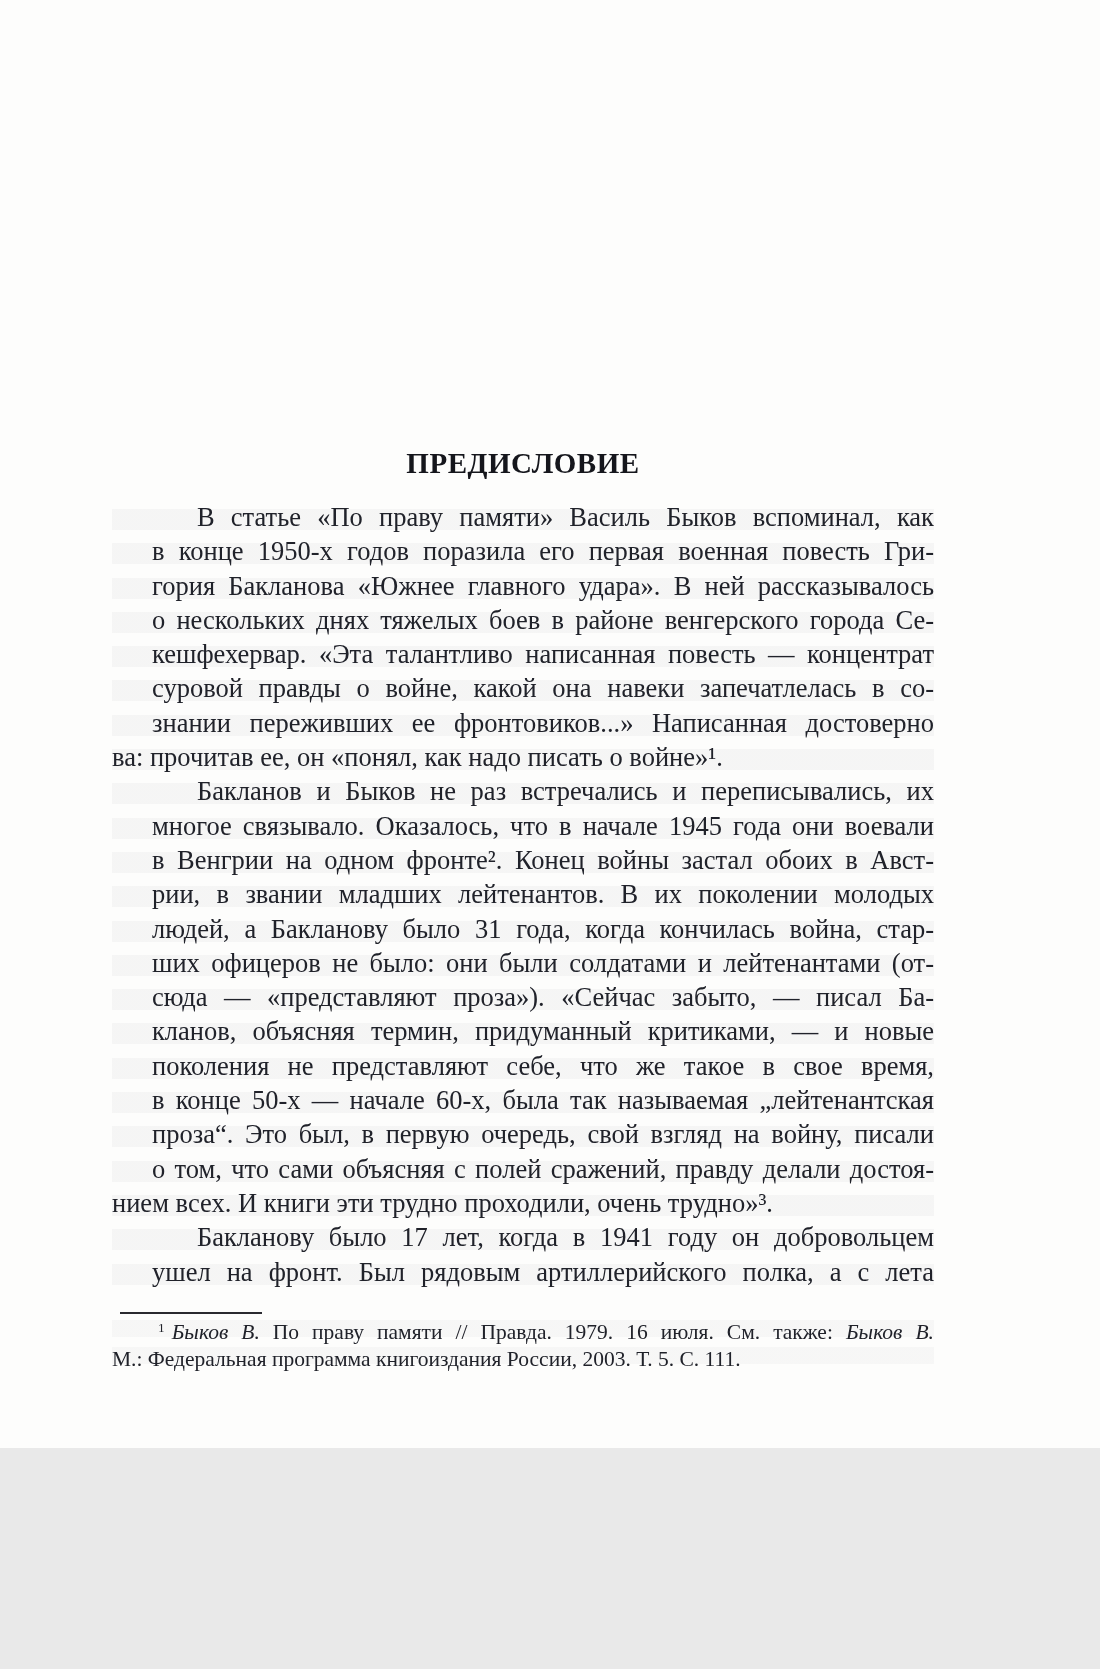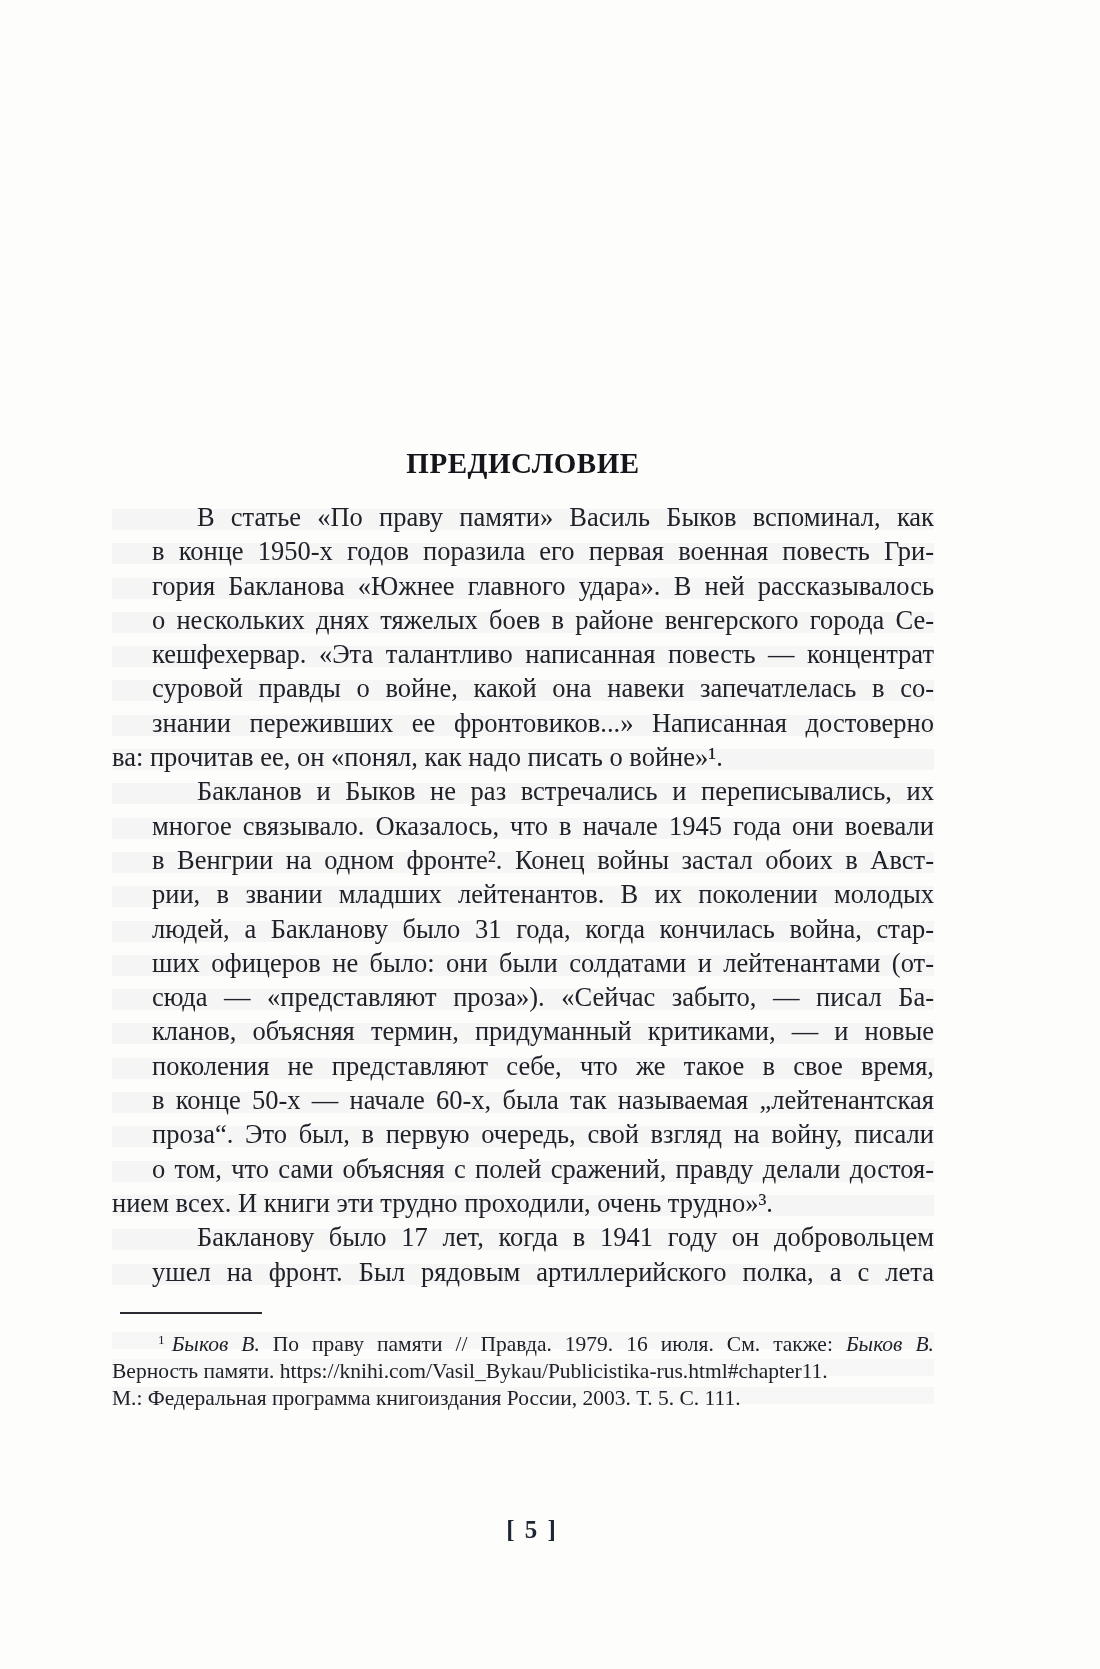--- a/index.html
+++ b/index.html
@@ -1,18 +1,18 @@
 <!DOCTYPE html>
 <html><head>
 <meta charset="utf-8">
 <style>
   html,body{margin:0;padding:0;background:#e9e9e9;}
   .page{
     position:relative;
-    width:1100px;height:1669px;
+    width:1100px;height:1448px;
     margin:0 auto;
     background:#fdfdfc;
     font-family:"Liberation Serif","DejaVu Serif",serif;
     color:#20222a;
     overflow:hidden;
   }
   .column{
     position:absolute;
     left:112px;top:447px;
     width:822px;
@@ -41,21 +41,21 @@
     hyphens:none;
   }
   .line.just{text-align-last:justify;margin-left:40px;}
   .line.first{text-indent:45px;}
   .fn-sep{
     margin:23px 0 0 8px;
     width:142px;height:0;
     border-top:2px solid #2a2a30;
   }
   .footnotes{
-    margin-top:12px;
+    margin-top:0;
     background-image:repeating-linear-gradient(
       to bottom,
       rgba(145,145,152,0.00) 0px, rgba(145,145,152,0.00) 6px,
       rgba(145,145,152,0.06) 6px, rgba(145,145,152,0.06) 23px,
       rgba(145,145,152,0.00) 23px, rgba(145,145,152,0.00) 27.4px);
   }
   .fn-line{
     font-size:21.5px;
     line-height:27.4px;
     text-align:justify;
@@ -113,18 +113,17 @@
           <div class="line">нием всех. И книги эти трудно проходили, очень трудно»³.</div>
         </div>
         <div class="para">
           <div class="line first just">Бакланову было 17 лет, когда в 1941 году он добровольцем</div>
           <div class="line just">ушел на фронт. Был рядовым артиллерийского полка, а с лета</div>
         </div>
       </div>
     <div class="fn-sep"></div>
     <div class="footnotes">
         <div class="fn-line first just"><span class="mark">1</span><span class="it">Быков В.</span><span> По праву памяти // Правда. 1979. 16 июля. См. также: </span><span class="it">Быков В.</span></div>
-        <div class="fn-line"><span>Верность памяти. https://knihi.com/Vasil_Bykau/Publicistika-rus.html#chapter11.</span></div>
         <div class="fn-line"><span>М.: Федеральная программа книгоиздания России, 2003. Т. 5. С. 111.</span></div>
       </div>
   </div>
   <div class="pagenum">[ 5 ]</div>
 </div>
 
 </body></html>

